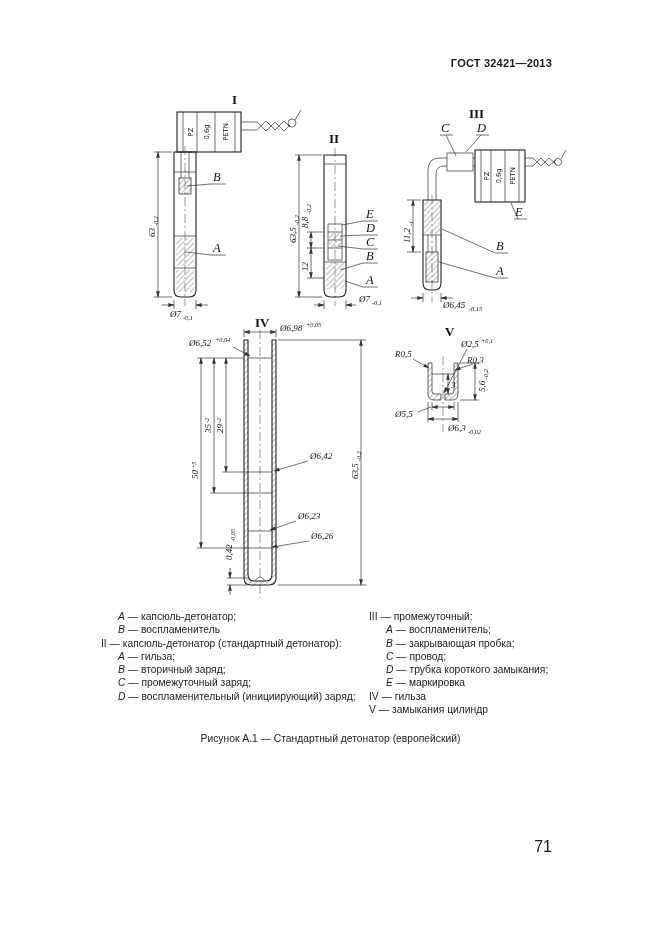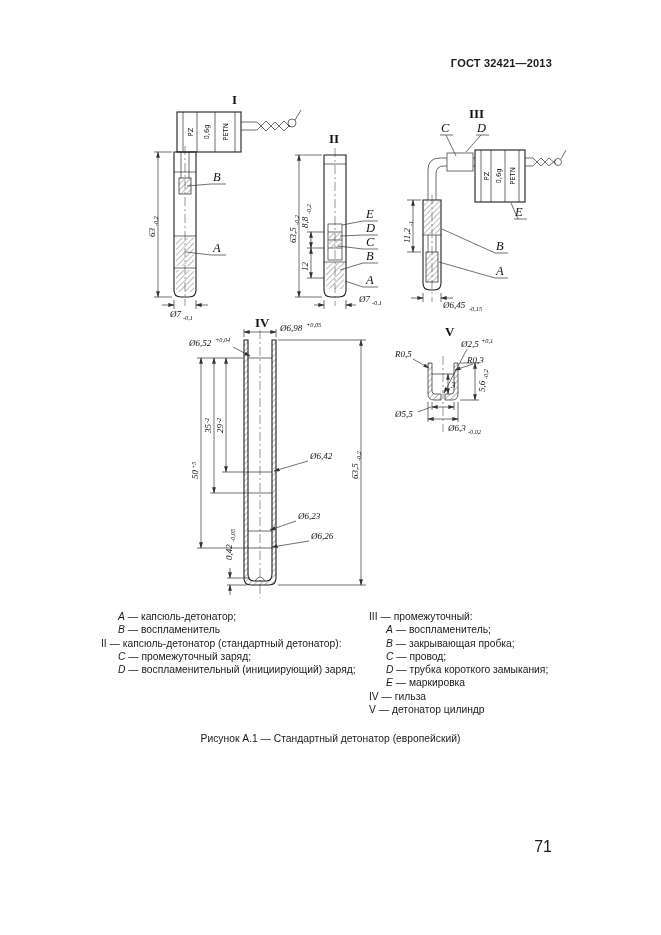--- a/index.html
+++ b/index.html
@@ -349,32 +349,34 @@
       <text class="dim" x="419" y="431">Ø6,3</text>
       <text class="tol" x="439" y="434">-0,02</text>
     </g>
   </svg>
 
   <div class="legend">
     <div class="lcol c1">
       <div class="lr ind"><span class="lt it">A</span> <span>— капсюль-детонатор;</span></div>
       <div class="lr ind"><span class="lt it">B</span> <span>— воспламенитель</span></div>
       <div class="lr"><span class="lt">II</span> <span>— капсюль-детонатор (стандартный детонатор):</span></div>
+      <div class="lr ind"><span class="lt it">A</span> <span>— гильза;</span></div>
+      <div class="lr ind"><span class="lt it">B</span> <span>— вторичный заряд;</span></div>
       <div class="lr ind"><span class="lt it">C</span> <span>— промежуточный заряд;</span></div>
       <div class="lr ind"><span class="lt it">D</span> <span>— воспламенительный (инициирующий) заряд;</span></div>
     </div>
     <div class="lcol c2">
       <div class="lr"><span class="lt">III</span> <span>— промежуточный:</span></div>
       <div class="lr ind"><span class="lt it">A</span> <span>— воспламенитель;</span></div>
       <div class="lr ind"><span class="lt it">B</span> <span>— закрывающая пробка;</span></div>
       <div class="lr ind"><span class="lt it">C</span> <span>— провод;</span></div>
       <div class="lr ind"><span class="lt it">D</span> <span>— трубка короткого замыкания;</span></div>
       <div class="lr ind"><span class="lt it">E</span> <span>— маркировка</span></div>
       <div class="lr"><span class="lt">IV</span> <span>— гильза</span></div>
-      <div class="lr"><span class="lt">V</span> <span>— детонатор цилиндр</span></div>
+      <div class="lr"><span class="lt">V</span> <span>— замыкания цилиндр</span></div>
     </div>
   </div>
 
   <div class="caption">Рисунок А.1 — Стандартный детонатор (европейский)</div>
 
   <div class="pnum">71</div>
 
 </div>
 
 </body></html>

